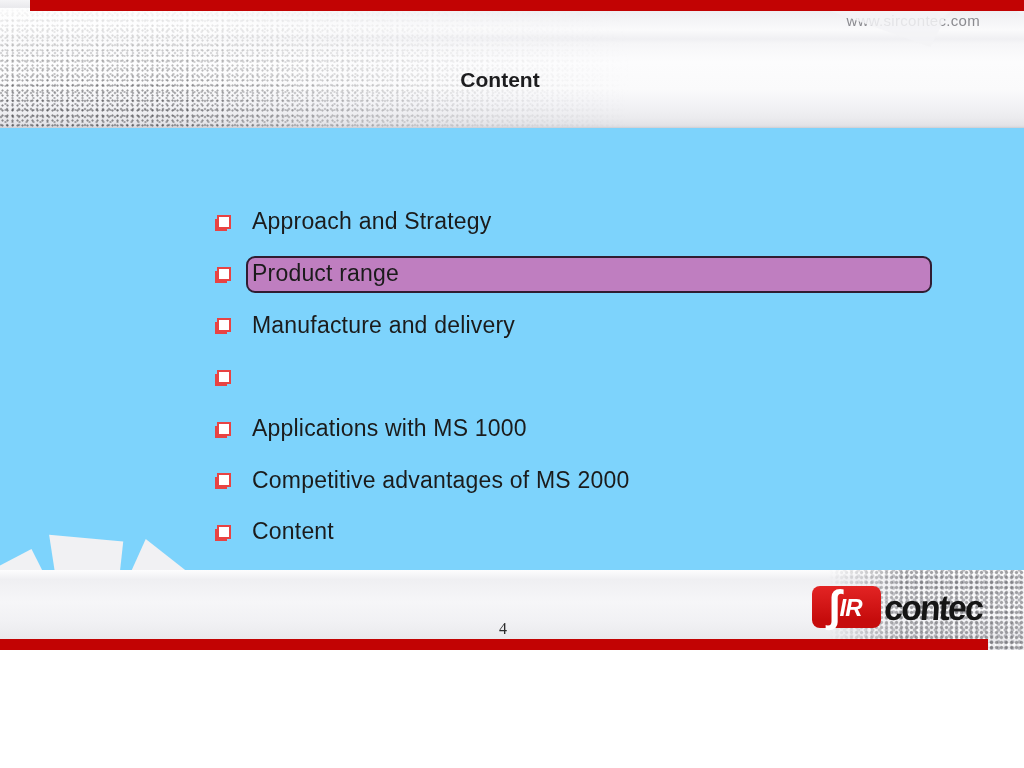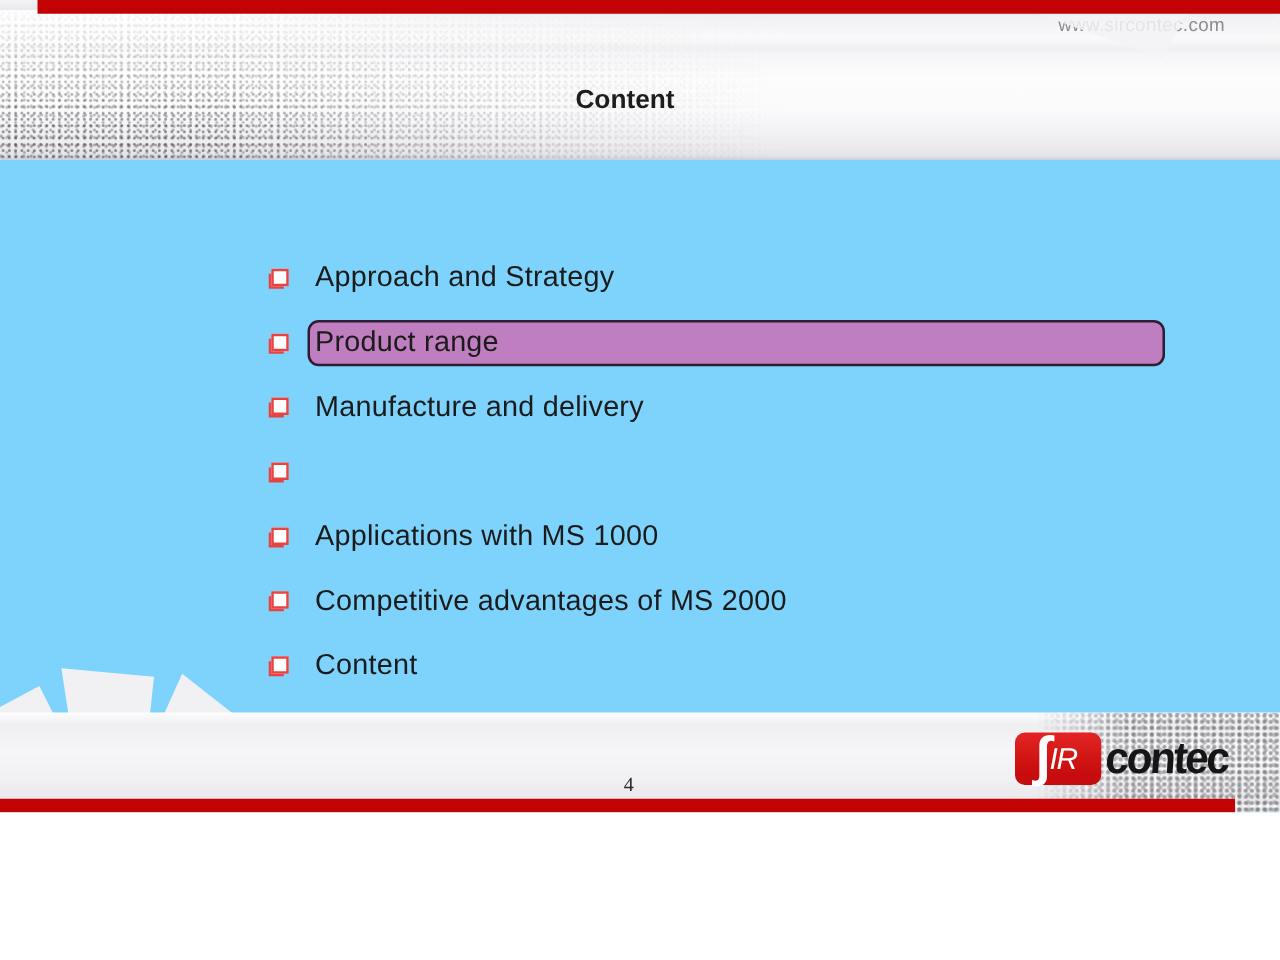--- a/index.html
+++ b/index.html
@@ -92,21 +92,21 @@
     position:absolute; left:0; top:0; width:69px; height:42px;
     background:linear-gradient(180deg,#e32424 0%, #c60c0c 80%);
     border-radius:8px; display:flex; align-items:center; justify-content:center;
     color:#ffffff;
   }
   .logo-int {
     font-size:44px; font-weight:bold; font-style:italic; line-height:0;
     position:relative; top:-1px; left:-1px;
   }
   .logo-ir {
-    font-size:24px; font-weight:normal; font-style:italic; letter-spacing:-1px;
+    font-size:24px; font-weight:bold; font-style:italic; letter-spacing:-1px;
     position:relative; top:1px; left:-2px;
   }
   .logo-contec {
     position:absolute; left:71px; top:3px;
     font-size:34px; font-weight:bold; color:#151515;
     letter-spacing:-2px; transform:skewX(-4deg) scaleY(1.05);
     transform-origin:left bottom; white-space:nowrap;
   }
   .page-num {
     position:absolute; left:0; bottom:12px; width:1006px; text-align:center;

